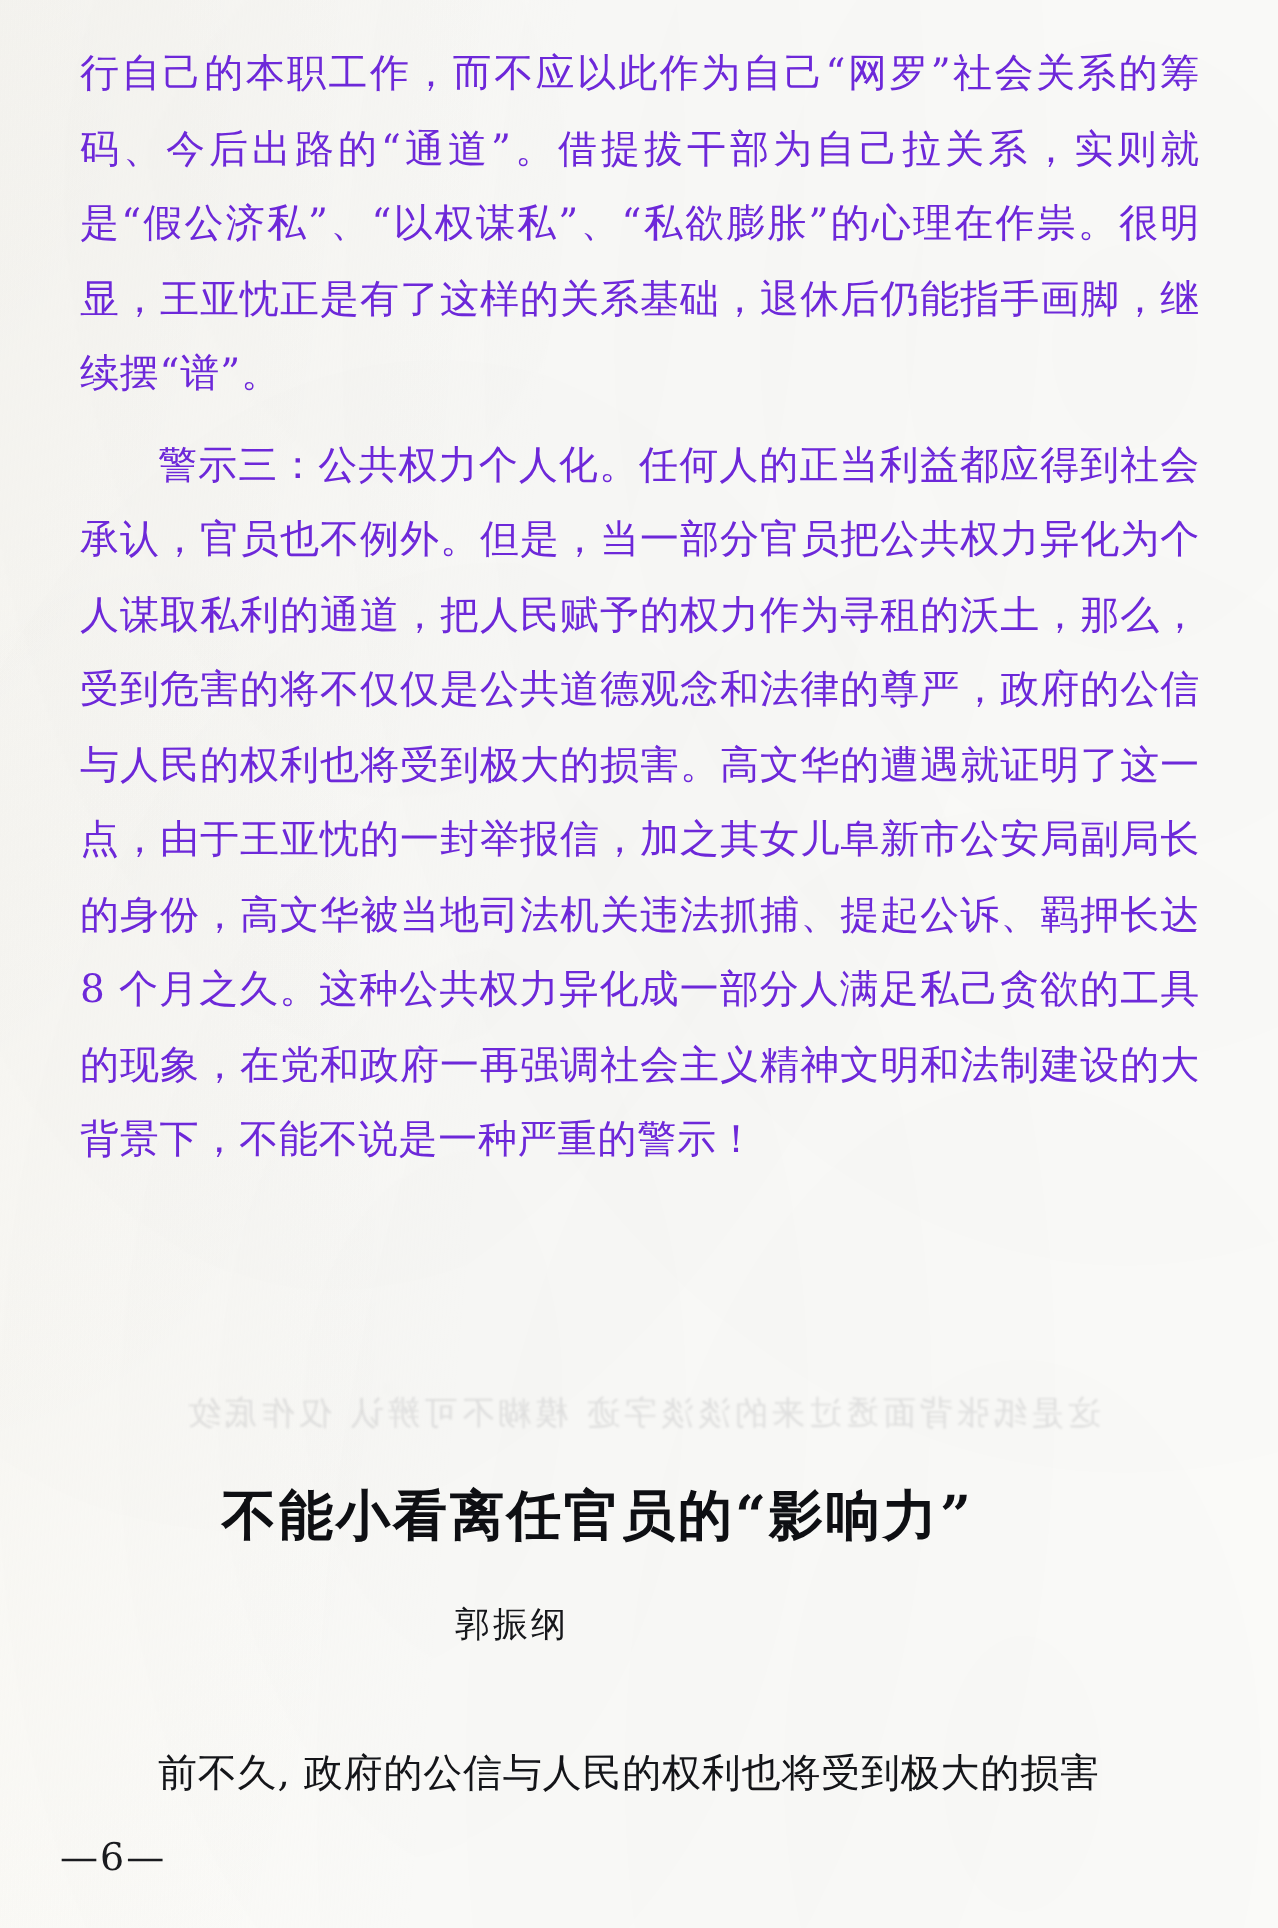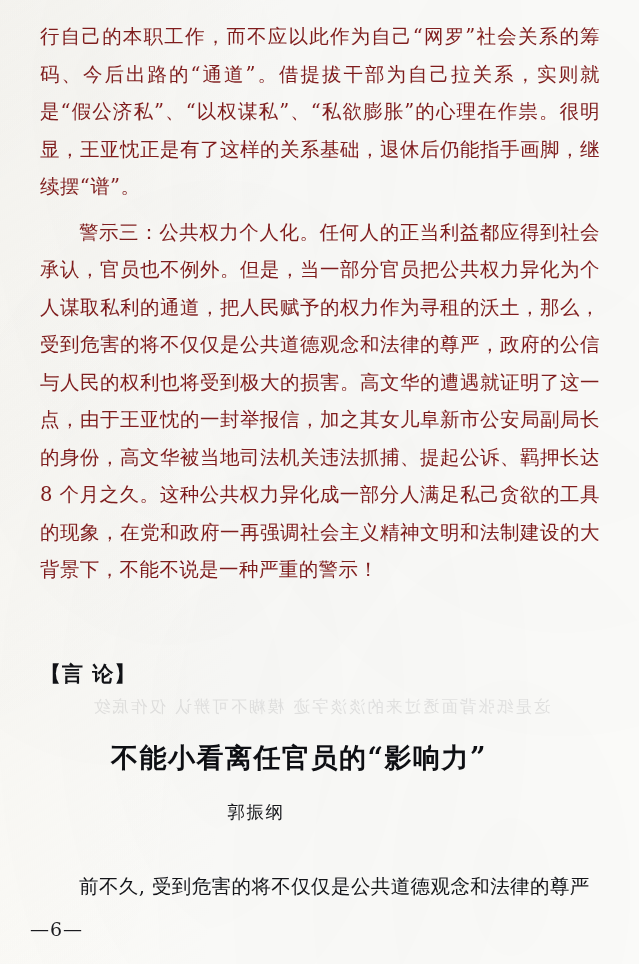--- a/index.html
+++ b/index.html
@@ -36,21 +36,21 @@
     top: 18px;
     width: 560px;
   }
   p.para {
     margin: 0;
     font-size: 19.5px;
     line-height: 37.5px;
     letter-spacing: 0.4px;
     text-align: justify;
     text-justify: inter-character;
-    color: #7f1d1d;
+    color: #6d28d9;
   }
   p.para.indent {
     text-indent: 2em;
   }
   .gap-1 { height: 8px; }
 
   
   .section-marker {
     position: absolute;
     left: 40px;
@@ -125,23 +125,22 @@
 <div class="page">
 
   <div class="body-block">
     <p class="para">行自己的本职工作，而不应以此作为自己“网罗”社会关系的筹码、今后出路的“通道”。借提拔干部为自己拉关系，实则就是“假公济私”、“以权谋私”、“私欲膨胀”的心理在作祟。很明显，王亚忱正是有了这样的关系基础，退休后仍能指手画脚，继续摆“谱”。</p>
     <div class="gap-1"></div>
     <p class="para indent">警示三：公共权力个人化。任何人的正当利益都应得到社会承认，官员也不例外。但是，当一部分官员把公共权力异化为个人谋取私利的通道，把人民赋予的权力作为寻租的沃土，那么，受到危害的将不仅仅是公共道德观念和法律的尊严，政府的公信与人民的权利也将受到极大的损害。高文华的遭遇就证明了这一点，由于王亚忱的一封举报信，加之其女儿阜新市公安局副局长的身份，高文华被当地司法机关违法抓捕、提起公诉、羁押长达 8 个月之久。这种公共权力异化成一部分人满足私己贪欲的工具的现象，在党和政府一再强调社会主义精神文明和法制建设的大背景下，不能不说是一种严重的警示！</p>
   </div>
 
   <div class="ghost">这是纸张背面透过来的淡淡字迹 模糊不可辨认 仅作底纹</div>
 
-  <div class="section-marker">【言  论】</div>
 
   <div class="article-title">不能小看离任官员的“影响力”</div>
 
   <div class="article-author">郭振纲</div>
 
-  <div class="lead-para">前不久, 受到危害的将不仅仅是公共道德观念和法律的尊严</div>
+  <div class="lead-para">前不久, 政府的公信与人民的权利也将受到极大的损害</div>
 
   <div class="page-number">—6—</div>
 
 </div>
 
 </body></html>

